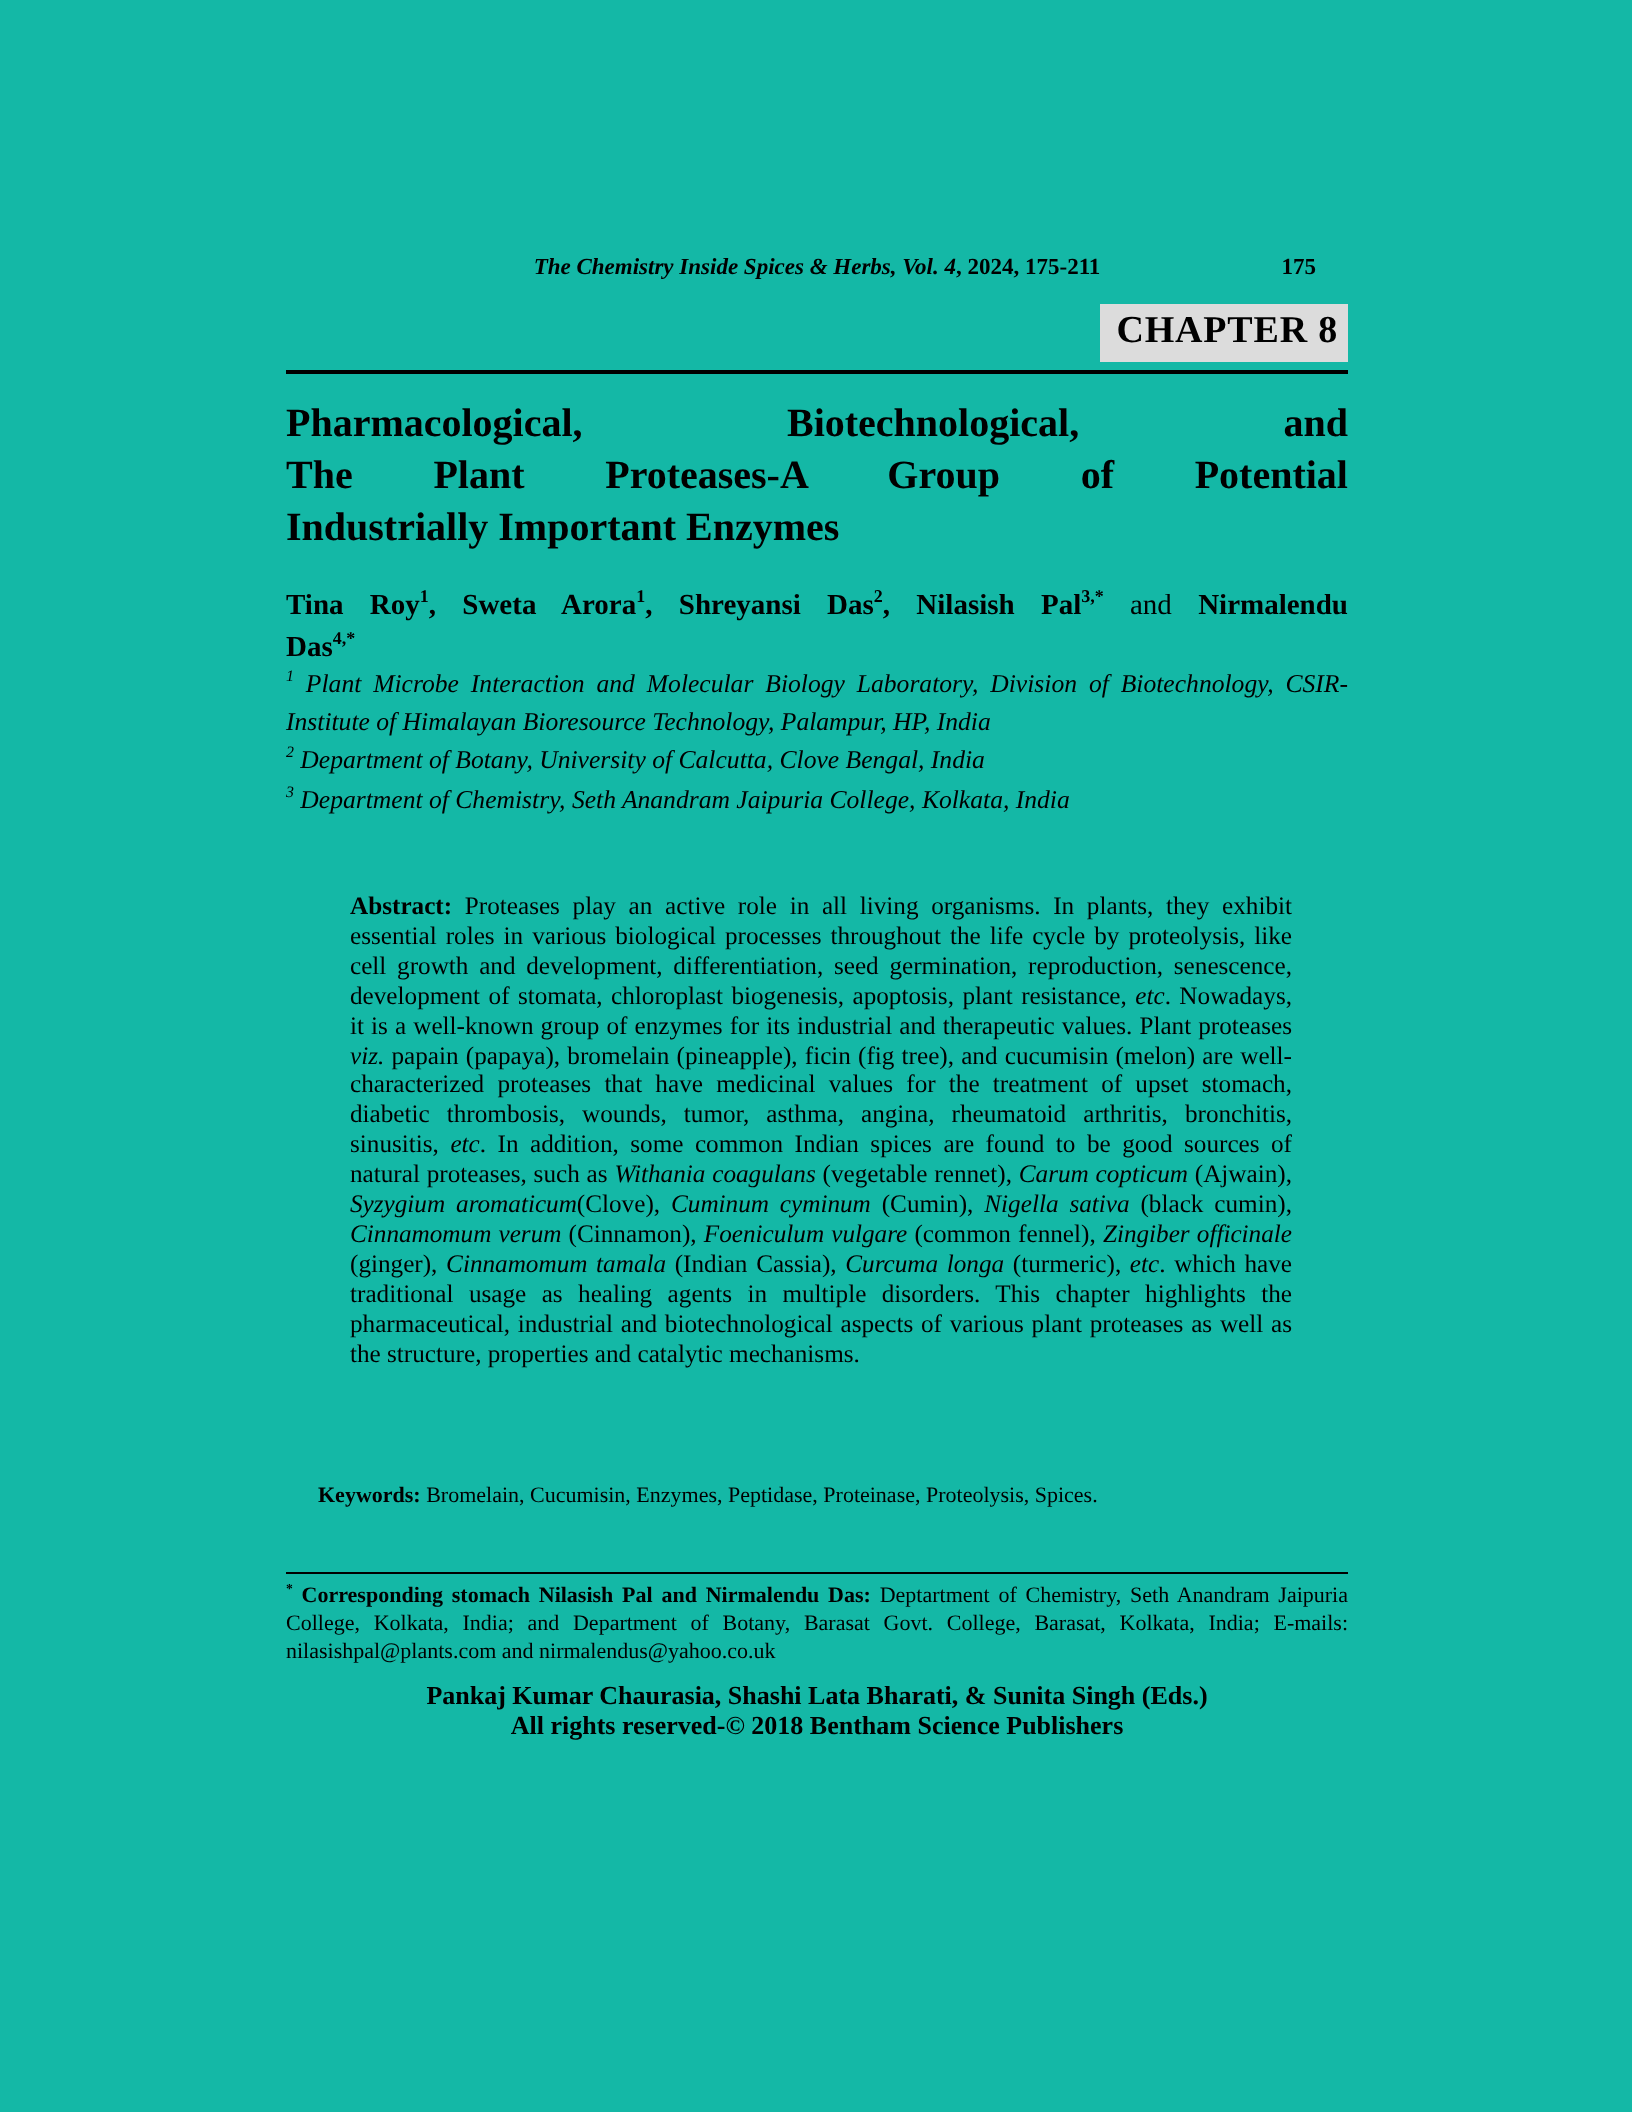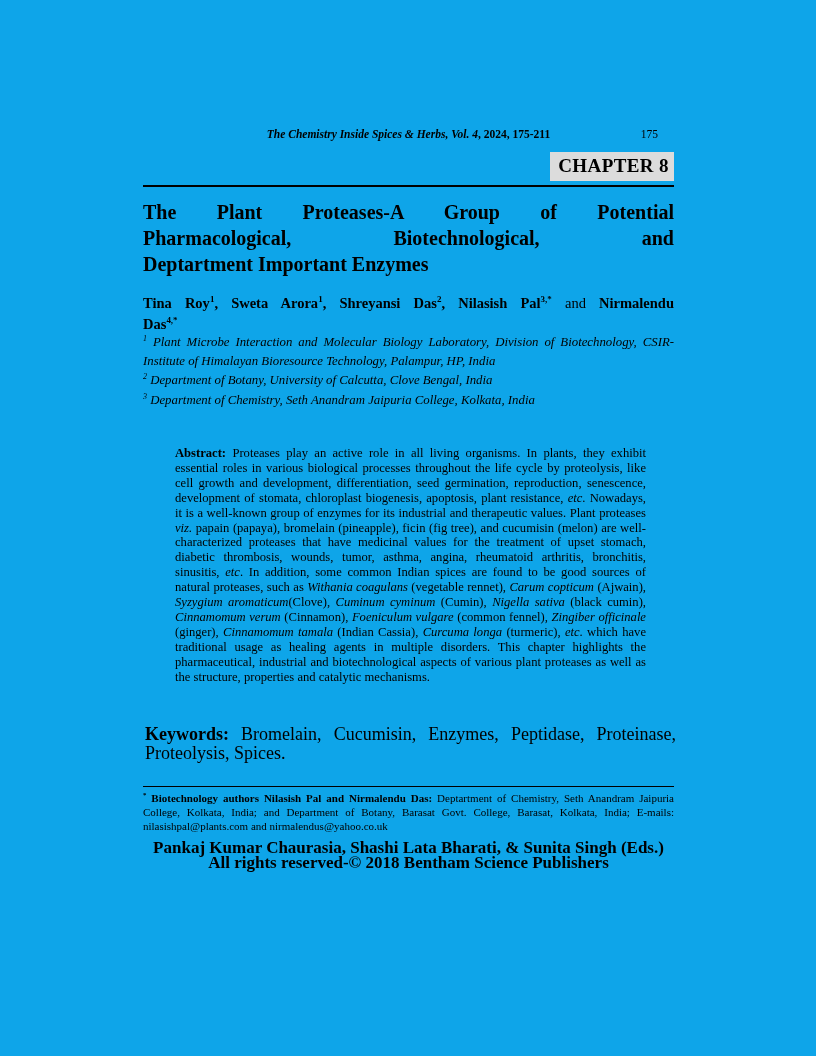--- a/index.html
+++ b/index.html
@@ -1,29 +1,29 @@
 <!DOCTYPE html>
 <html><head>
 <meta charset="utf-8">
 <style>
   html, body { margin: 0; padding: 0; background: #ffffff; }
   .page {
     position: relative;
     width: 816px;
     height: 1056px;
-    background: #0ea5e9;
+    background: #14b8a6;
     color: #000000;
     font-family: "Liberation Serif", serif;
     overflow: hidden;
   }
   .block { position: absolute; left: 143px; width: 531px; }
 
   .running-head { top: 128px; font-size: 11.5px; }
   .rh-center { text-align: center; }
-  .rh-page { position: absolute; right: 16px; top: 0; font-weight: normal; }
+  .rh-page { position: absolute; right: 16px; top: 0; font-weight: bold; }
 
   .chapter-row { top: 152px; text-align: right; }
   .chapter-badge {
     display: inline-block;
     background: #dcdcdc;
     font-weight: bold;
     font-size: 19px;
     padding: 3px 5px 4px 8px;
     letter-spacing: 0.4px;
   }
@@ -36,68 +36,68 @@
 
   .affiliations { top: 333px; font-size: 12.8px; line-height: 18.5px; }
   .affiliations p { margin: 0 0 1px 0; text-align: justify; }
 
   .abstract {
     position: absolute; left: 175px; width: 471px; top: 446px;
     font-size: 12.6px; line-height: 14.9px;
     text-align: justify; margin: 0;
   }
 
-  .keywords { top: 723px; font-size: 18px; line-height: 18.5px; text-align: justify; margin: 2px; }
+  .keywords { top: 723px; font-size: 11px; line-height: 18.5px; text-align: justify; margin: 16px; }
 
   .footnote-rule { top: 786px; height: 0; border-top: 1.5px solid #000; }
   .footnote { top: 792px; font-size: 11px; line-height: 13.8px; text-align: justify; margin: 0; }
 
-  .footer { top: 841px; text-align: center; font-weight: bold; font-size: 17px; line-height: 14.5px; }
+  .footer { top: 841px; text-align: center; font-weight: bold; font-size: 13px; line-height: 14.5px; }
 
   sup { font-size: 0.62em; vertical-align: super; line-height: 0; }
 </style>
 </head>
 <body>
 
 <div class="page">
 
   <div class="running-head block">
     <div class="rh-center"><span style="font-weight: bold; font-style: italic;">The Chemistry Inside Spices &amp; Herbs, Vol. 4</span><span style="font-weight: bold;">, 2024, 175-211</span></div>
     <div class="rh-page">175</div>
   </div>
 
   <div class="chapter-row block">
     <span class="chapter-badge">CHAPTER 8</span>
   </div>
 
   <div class="header-rule block"></div>
 
   <div class="title block">
+    <div class="jline">Pharmacological, Biotechnological, and</div>
     <div class="jline">The Plant Proteases-A Group of Potential</div>
-    <div class="jline">Pharmacological, Biotechnological, and</div>
-    <div>Deptartment Important Enzymes</div>
+    <div>Industrially Important Enzymes</div>
   </div>
 
   <div class="authors block">
     <div class="jline"><span style="font-weight: bold;">Tina Roy</span><sup style="font-weight: bold;">1</sup><span style="font-weight: bold;">, Sweta Arora</span><sup style="font-weight: bold;">1</sup><span style="font-weight: bold;">, Shreyansi Das</span><sup style="font-weight: bold;">2</sup><span style="font-weight: bold;">, Nilasish Pal</span><sup style="font-weight: bold;">3,*</sup><span> and </span><span style="font-weight: bold;">Nirmalendu</span></div>
     <div><span style="font-weight: bold;">Das</span><sup style="font-weight: bold;">4,*</sup></div>
   </div>
 
   <div class="affiliations block">
     <p><sup style="font-style: italic;">1</sup><span style="font-style: italic;"> Plant Microbe Interaction and Molecular Biology Laboratory, Division of Biotechnology, CSIR-Institute of Himalayan Bioresource Technology, Palampur, HP, India</span></p>
     <p><sup style="font-style: italic;">2</sup><span style="font-style: italic;"> Department of Botany, University of Calcutta, Clove Bengal, India</span></p>
     <p><sup style="font-style: italic;">3</sup><span style="font-style: italic;"> Department of Chemistry, Seth Anandram Jaipuria College, Kolkata, India</span></p>
   </div>
 
   <p class="abstract"><span style="font-weight: bold;">Abstract:</span><span> Proteases play an active role in all living organisms. In plants, they exhibit essential roles in various biological processes throughout the life cycle by proteolysis, like cell growth and development, differentiation, seed germination, reproduction, senescence, development of stomata, chloroplast biogenesis, apoptosis, plant resistance, </span><span style="font-style: italic;">etc</span><span>. Nowadays, it is a well-known group of enzymes for its industrial and therapeutic values. Plant proteases </span><span style="font-style: italic;">viz.</span><span> papain (papaya), bromelain (pineapple), ficin (fig tree), and cucumisin (melon) are well-characterized proteases that have medicinal values for the treatment of upset stomach, diabetic thrombosis, wounds, tumor, asthma, angina, rheumatoid arthritis, bronchitis, sinusitis, </span><span style="font-style: italic;">etc</span><span>. In addition, some common Indian spices are found to be good sources of natural proteases, such as </span><span style="font-style: italic;">Withania coagulans</span><span> (vegetable rennet), </span><span style="font-style: italic;">Carum copticum</span><span> (Ajwain), </span><span style="font-style: italic;">Syzygium aromaticum</span><span>(Clove), </span><span style="font-style: italic;">Cuminum cyminum</span><span> (Cumin), </span><span style="font-style: italic;">Nigella sativa</span><span> (black cumin), </span><span style="font-style: italic;">Cinnamomum verum</span><span> (Cinnamon), </span><span style="font-style: italic;">Foeniculum vulgare</span><span> (common fennel), </span><span style="font-style: italic;">Zingiber officinale</span><span> (ginger), </span><span style="font-style: italic;">Cinnamomum tamala</span><span> (Indian Cassia), </span><span style="font-style: italic;">Curcuma longa</span><span> (turmeric), </span><span style="font-style: italic;">etc</span><span>. which have traditional usage as healing agents in multiple disorders. This chapter highlights the pharmaceutical, industrial and biotechnological aspects of various plant proteases as well as the structure, properties and catalytic mechanisms.</span></p>
 
   <p class="keywords block"><span style="font-weight: bold;">Keywords:</span><span> Bromelain, Cucumisin, Enzymes, Peptidase, Proteinase, Proteolysis, Spices.</span></p>
 
   <div class="footnote-rule block"></div>
 
-  <p class="footnote block"><sup style="font-weight: bold;">*</sup><span style="font-weight: bold;"> Biotechnology authors Nilasish Pal and Nirmalendu Das:</span><span> Deptartment of Chemistry, Seth Anandram Jaipuria College, Kolkata, India; and Department of Botany, Barasat Govt. College, Barasat, Kolkata, India; E-mails: nilasishpal@plants.com and nirmalendus@yahoo.co.uk</span></p>
+  <p class="footnote block"><sup style="font-weight: bold;">*</sup><span style="font-weight: bold;"> Corresponding stomach Nilasish Pal and Nirmalendu Das:</span><span> Deptartment of Chemistry, Seth Anandram Jaipuria College, Kolkata, India; and Department of Botany, Barasat Govt. College, Barasat, Kolkata, India; E-mails: nilasishpal@plants.com and nirmalendus@yahoo.co.uk</span></p>
 
   <div class="footer block">
     <div>Pankaj Kumar Chaurasia, Shashi Lata Bharati, &amp; Sunita Singh (Eds.)</div>
     <div>All rights reserved-© 2018 Bentham Science Publishers</div>
   </div>
 
 </div>
 
 </body></html>

